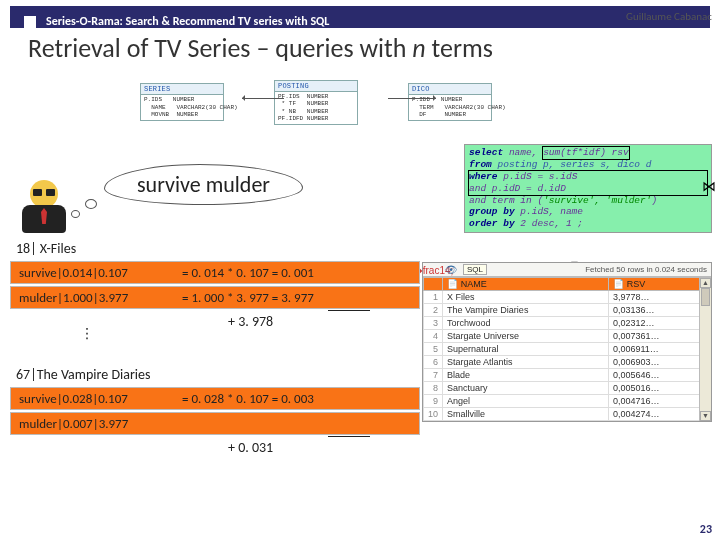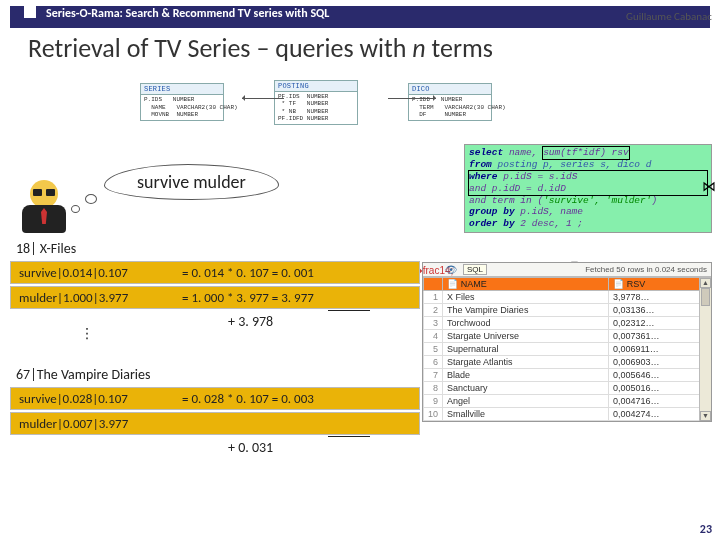--- a/index.html
+++ b/index.html
@@ -8,21 +8,21 @@
     font-family: Calibri, Arial, sans-serif;
     background: #fff;
     color: #222;
     position: relative;
     overflow: hidden;
   }
   .header-bar {
     background: #2a2a6c;
     height: 22px;
     margin: 6px 10px 0 10px;
-    display: flex; align-items: flex-start;
+    display: flex; align-items: flex-end;
     padding-left: 14px;
     color: #fff;
     font-size: 12px; font-weight: 600;
   }
   .header-bullet {
     width: 12px; height: 12px; background: #fff; margin-right: 10px;
   }
   .author {
     position: absolute; top: 10px; right: 8px;
     font-size: 11px; color: #555;
@@ -62,21 +62,21 @@
   .schema-arrow.a2 { left: 388px; top: 98px; width: 48px; }
   .schema-arrow.a2 .ah { right:-3px; border-left-color:#555; }
 
   
   .thought {
     position: absolute; left: 104px; top: 164px;
     padding: 6px 32px;
     background: #fff;
     border: 1px solid #555;
     border-radius: 48% 52% 50% 50% / 60% 58% 42% 40%;
-    font-size: 18px;
+    font-size: 22px;
   }
   .thought::before {
     content: ""; position: absolute; left: -20px; bottom: -5px;
     width: 10px; height: 8px; background:#fff; border:1px solid #555; border-radius: 50%;
   }
   .thought::after {
     content: ""; position: absolute; left: -34px; bottom: -14px;
     width: 7px; height: 6px; background:#fff; border:1px solid #555; border-radius: 50%;
   }
 
@@ -127,21 +127,21 @@
   .qres-caret { position:absolute; right:140px; top:258px; color:#333; font-size:11px; }
 
   
   .calc-zone {
     position: absolute; left: 10px; top: 240px; width: 410px;
     font-size: 14px; font-family: Calibri, Arial, sans-serif;
   }
   .series-lbl { margin-bottom: 4px; padding-left: 6px; }
   .calc-row {
     display: flex; align-items: center; margin: 2px 0;
-    border: 1px solid #bbb; background: #eab308;
+    border: 1px solid #bbb; background: #f97316;
     padding: 3px 8px;
   }
   .calc-row .lhs { width: 155px; font-size: 13px; }
   .calc-row .rhs { font-size: 13px; padding-left: 8px; }
   .sum-row { padding: 2px 0 2px 218px; font-size: 14px; position:relative; }
   .sum-row .bar { position:absolute; left: 318px; top:-1px; width:42px; border-top:1px solid #222;}
   .vdots { padding-left: 70px; font-size: 14px; height: 14px; line-height: 4px; letter-spacing:-2px;}
   .series2 { margin-top: 20px; }
 
   .pagenum {

